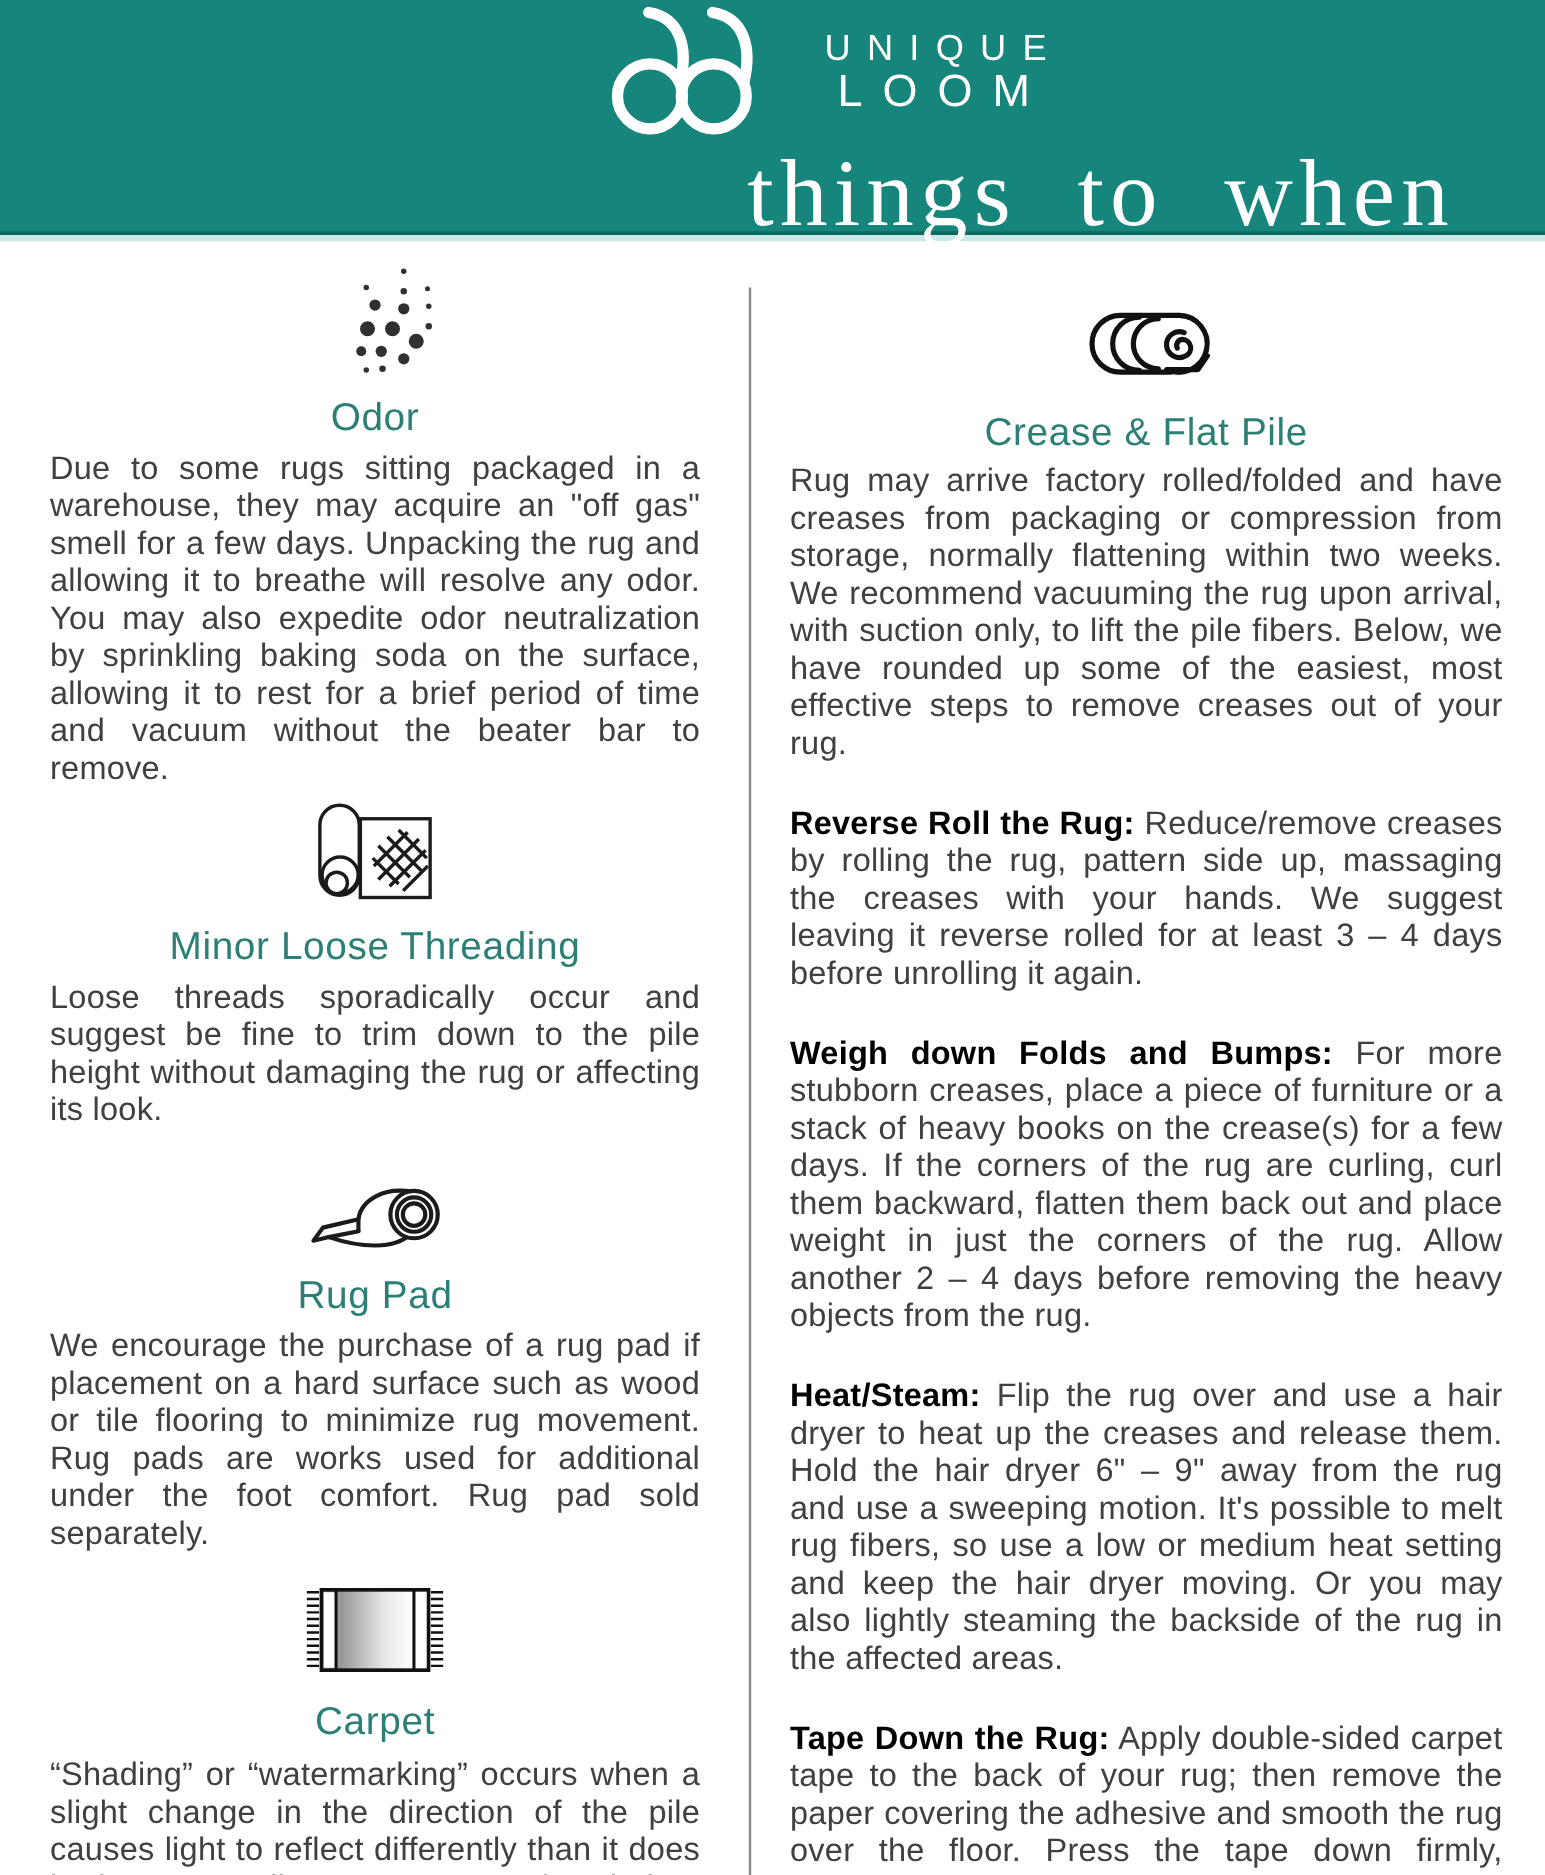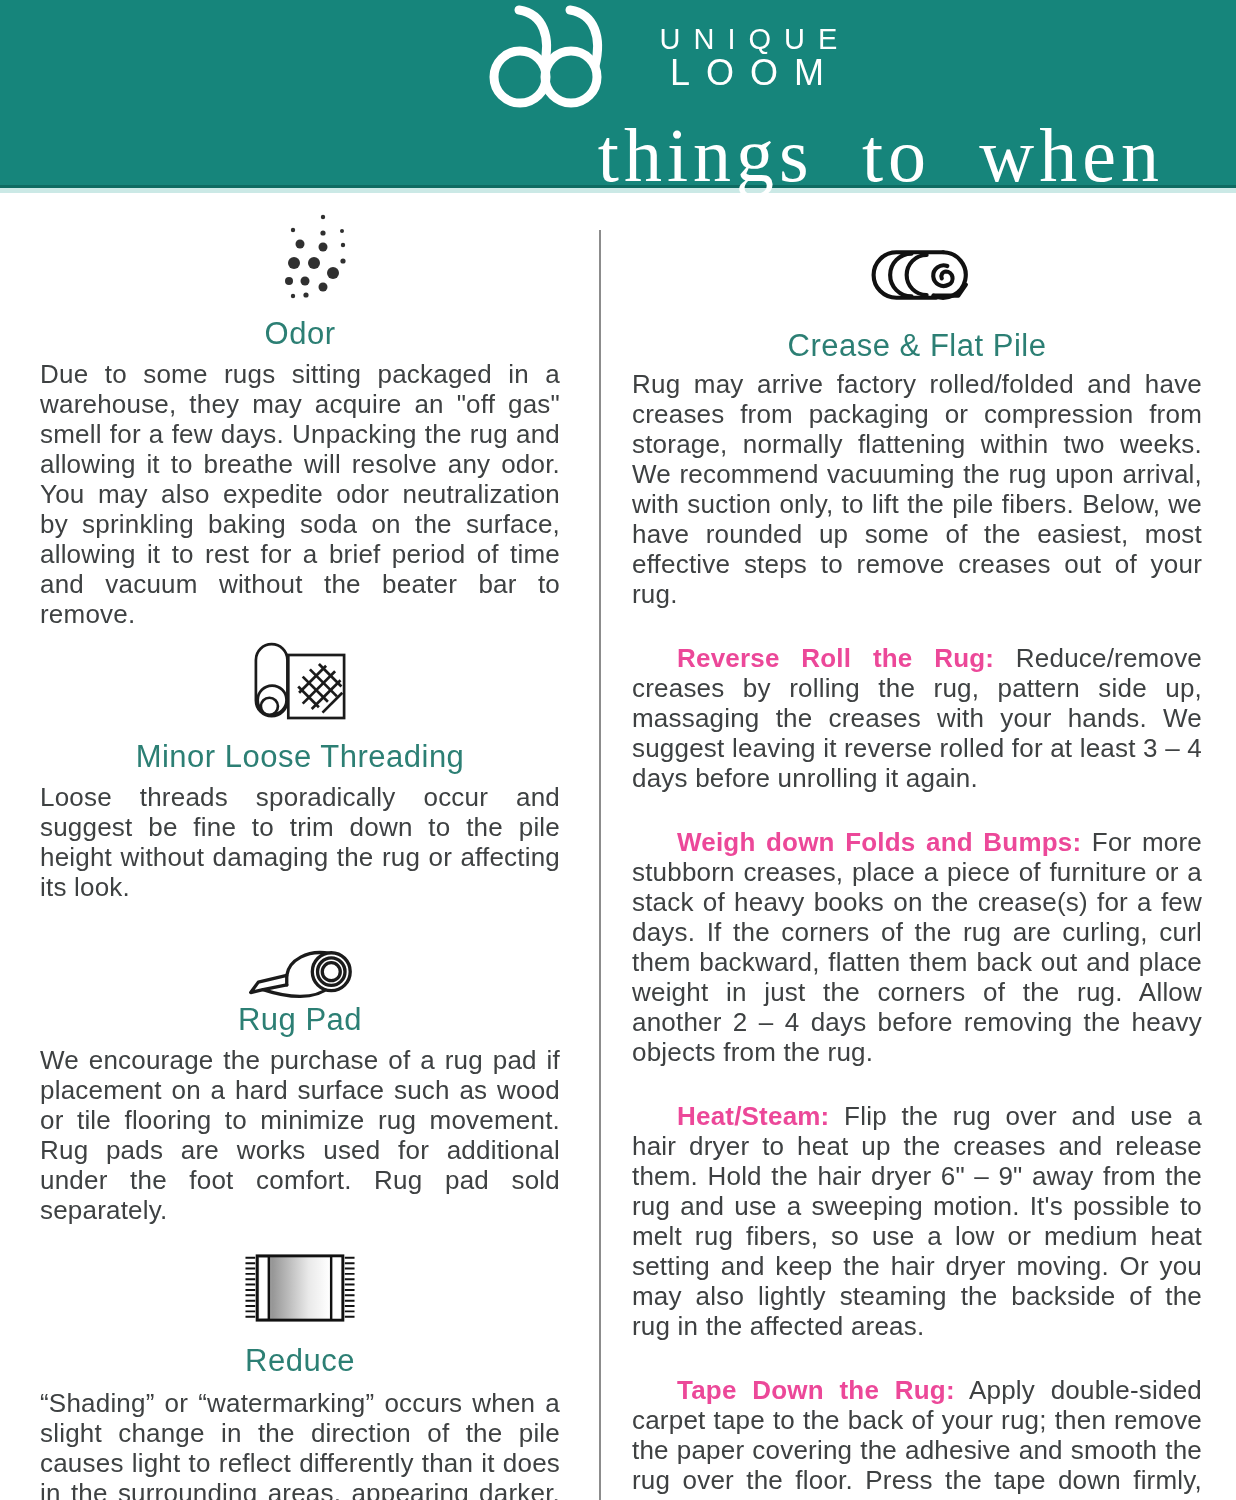--- a/index.html
+++ b/index.html
@@ -23,29 +23,29 @@
   .col-left{width:520px;margin-left:40px;}
   .divider{width:2px;background:#8C8C8C;margin-left:39px;margin-top:42px;}
   .col-right{width:570px;margin-left:31px;}
 
   .icon{display:block;margin:0 auto;}
   h2{font-family:Liberation Sans, sans-serif;font-weight:normal;
      color:#2C7F74;font-size:31px;line-height:36px;text-align:center;
      margin:0;letter-spacing:0.5px;}
   p{margin:0;font-size:26px;line-height:30px;color:#3E4142;
     text-align:justify;letter-spacing:0.2px;}
-  p strong{color:#ec4899;font-weight:bold;margin-left:45px;}
+  p strong{color:#000000;font-weight:bold;}
 
   
   .icon-odor{margin-top:22px;}
   .h-odor{margin-top:14px;margin-bottom:7px;}
   .icon-threading{margin-top:8px;}
   .h-threading{margin-top:12px;margin-bottom:7px;}
   .icon-rugpad{margin-top:28px;}
-  .h-rugpad{margin-bottom:7px;}
+  .h-rugpad{margin-top:16px;margin-bottom:7px;}
   .icon-shading{margin-top:26px;}
   .h-shading{margin-top:18px;margin-bottom:9px;}
 
   
   .icon-crease{margin-top:56px;}
   .h-crease{margin-top:22px;margin-bottom:5px;}
   .tip{margin-top:34px;}
 </style>
 </head>
 <body>
@@ -148,21 +148,21 @@
         <rect x="17" y="5" width="88" height="66" fill="url(#shadeGrad)" stroke="#111111" stroke-width="3"></rect>
         <rect x="19" y="7" width="9" height="62" fill="#ffffff"></rect>
         <rect x="94" y="7" width="9" height="62" fill="#ffffff"></rect>
         <line x1="29" y1="5" x2="29" y2="71" stroke="#111111" stroke-width="2.5"></line>
         <line x1="93" y1="5" x2="93" y2="71" stroke="#111111" stroke-width="2.5"></line>
         <g stroke="#111111" stroke-width="2">
           <path d="M5 7 H15 M5 12.5 H15 M5 18 H15 M5 23.5 H15 M5 29 H15 M5 34.5 H15 M5 40 H15 M5 45.5 H15 M5 51 H15 M5 56.5 H15 M5 62 H15 M5 67.5 H15"></path>
           <path d="M107 7 H117 M107 12.5 H117 M107 18 H117 M107 23.5 H117 M107 29 H117 M107 34.5 H117 M107 40 H117 M107 45.5 H117 M107 51 H117 M107 56.5 H117 M107 62 H117 M107 67.5 H117"></path>
         </g>
       </svg>
-      <h2 class="h-shading">Reduce</h2>
+      <h2 class="h-shading">Carpet</h2>
       <p>“Shading” or “watermarking” occurs when a slight change in the direction of the pile causes light to reflect differently than it does in the surrounding areas, appearing darker. This is an inherent characteristic of almost all pile rugs and is not considered a defect.</p>
     </div>
 
   </div>
 
   <div class="divider"></div>
 
   <div class="col-right">
 
     <svg class="icon icon-crease" width="128" height="62" viewBox="0 0 160 90">

